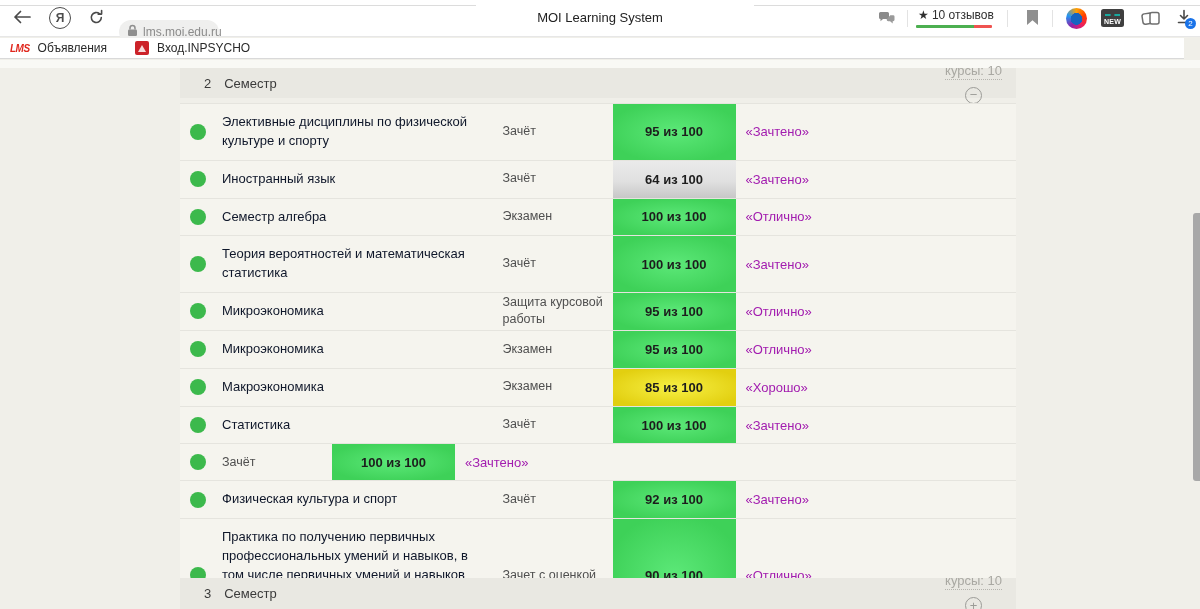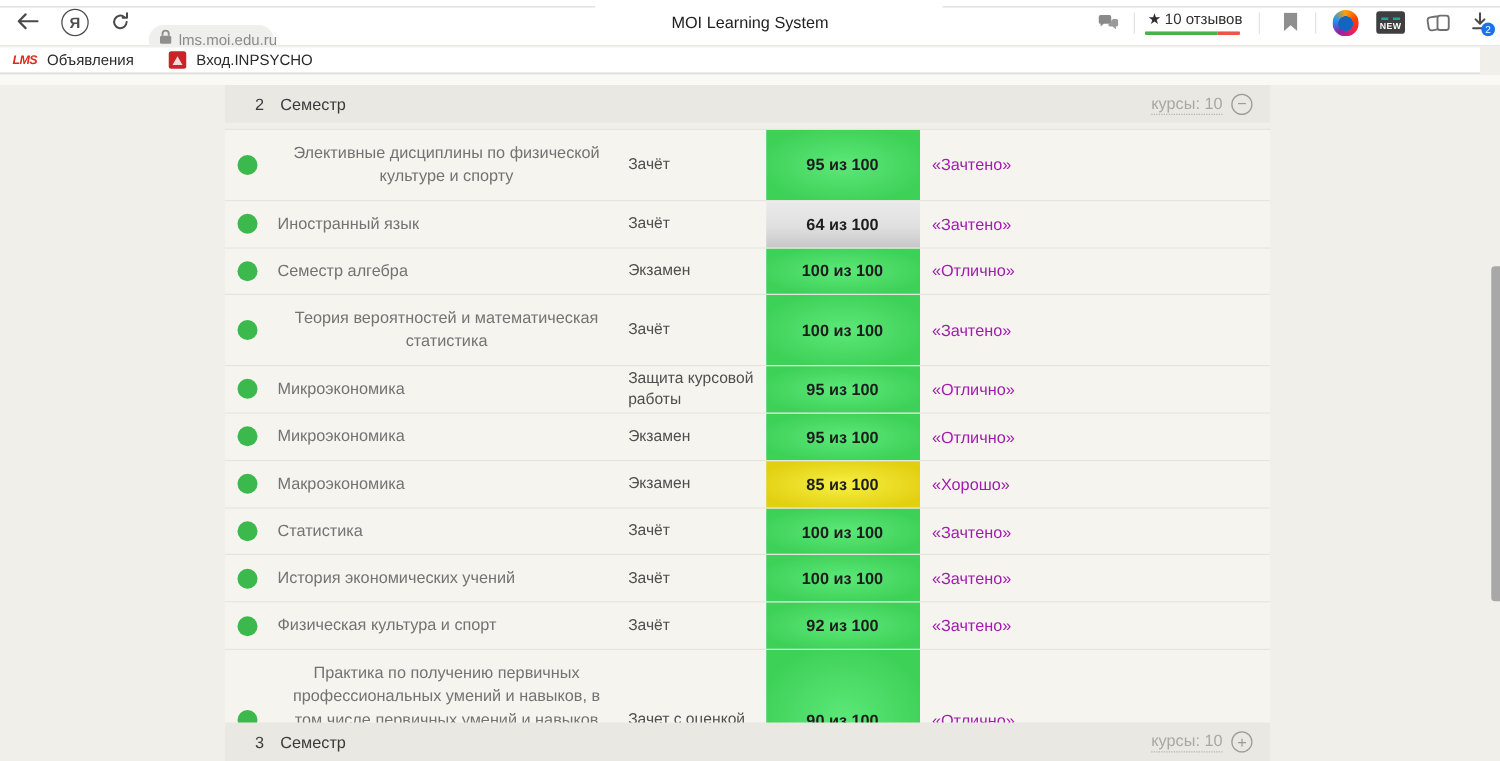--- a/index.html
+++ b/index.html
@@ -49,32 +49,32 @@
   .bm-sq .tri { width:0; height:0; border-left:4px solid transparent; border-right:4px solid transparent; border-bottom:7px solid #f6d9d9; margin-bottom:3px; }
   .bm-label { font-size:12px; color:#2a2a2a; }
 
   
   .page-strip { position:absolute; top:60px; left:0; right:0; height:8px; background:#f9f9f5; }
   .sem-bar { position:absolute; left:180px; width:836px; background:#e9e8e2; display:flex; align-items:center; padding:0 14px 0 24px; }
   .sem-bar.header { top:68px; height:30px; }
   .sem-bar.footer { top:578px; height:31px; }
   .sem-num { font-size:13px; color:#3a3a3a; margin-right:13px; }
   .sem-label { font-size:13px; color:#3a3a3a; }
-  .sem-right { margin-left:auto; display:flex; align-items:center; gap:7px; cursor:pointer; }
+  .sem-right { margin-left:auto; display:flex; align-items:center; gap:7px; cursor:pointer;flex-direction:column; }
   .courses-text { font-size:13px; color:#a9a8a2; border-bottom:1px dotted #b5b4ae; padding-bottom:1px; }
   .toggle-circle { width:17px; height:17px; border:1.3px solid #9b9b97; border-radius:50%; color:#9b9b97;
     font-size:13px; line-height:14px; display:flex; align-items:center; justify-content:center; background:none; cursor:pointer; }
 
   .rows { position:absolute; left:180px; width:836px; top:103px; border-top:1px solid #e5e4de; }
   .row { display:flex; align-items:stretch; background:#f5f4ee; border-bottom:1px solid #e5e4de; min-height:37px; }
   .cell { display:flex; align-items:center; }
   .dot-cell { width:42px; padding-left:10px; flex-shrink:0; }
   .dot { width:16px; height:16px; border-radius:50%; background:#3cb94c; }
   .name-cell { flex:1; padding:9px 10px 9px 0; }
-  .course-link { font-size:13px; color:#737373; text-decoration:none; line-height:1.45; cursor:pointer;text-align:center; }
+  .course-link { font-size:13px; color:#0f172a; text-decoration:none; line-height:1.45; cursor:pointer; }
   .type-cell { width:110px; flex-shrink:0; font-size:12.5px; color:#4f4f4f; line-height:1.4; padding-right:8px; }
   .badge-cell { width:123px; flex-shrink:0; justify-content:center; }
   .badge-green { background: radial-gradient(ellipse at center, #5ce878 0%, #3ed158 78%); }
   .badge-gray { background: linear-gradient(180deg, #eaeaea 0%, #e0e0e0 55%, #c7c7c7 100%); }
   .badge-yellow { background: radial-gradient(ellipse at center, #f7f044 0%, #e2cf10 82%); }
   .score { font-size:13px; font-weight:bold; color:#1d1d1d; }
   .grade-cell { flex:1; padding-left:10px; font-size:13px; color:#a21caf; }
 
   .scrollbar-thumb { position:absolute; right:0; top:213px; width:7px; height:268px; background:#a8a8a8; border-radius:3px 0 0 3px; cursor:grab; }
 </style>
@@ -293,23 +293,20 @@
         <div class="cell type-cell">Зачёт</div>
         <div class="cell badge-cell badge-green">
           <span class="score">100 из 100</span>
         </div>
         <div class="cell grade-cell">«Зачтено»</div>
       </div>
       <div class="row">
         <div class="cell dot-cell">
           <span class="dot"></span>
         </div>
-        <div class="cell name-cell">
-          <a class="course-link">История экономических учений</a>
-        </div>
         <div class="cell type-cell">Зачёт</div>
         <div class="cell badge-cell badge-green">
           <span class="score">100 из 100</span>
         </div>
         <div class="cell grade-cell">«Зачтено»</div>
       </div>
       <div class="row">
         <div class="cell dot-cell">
           <span class="dot"></span>
         </div>

